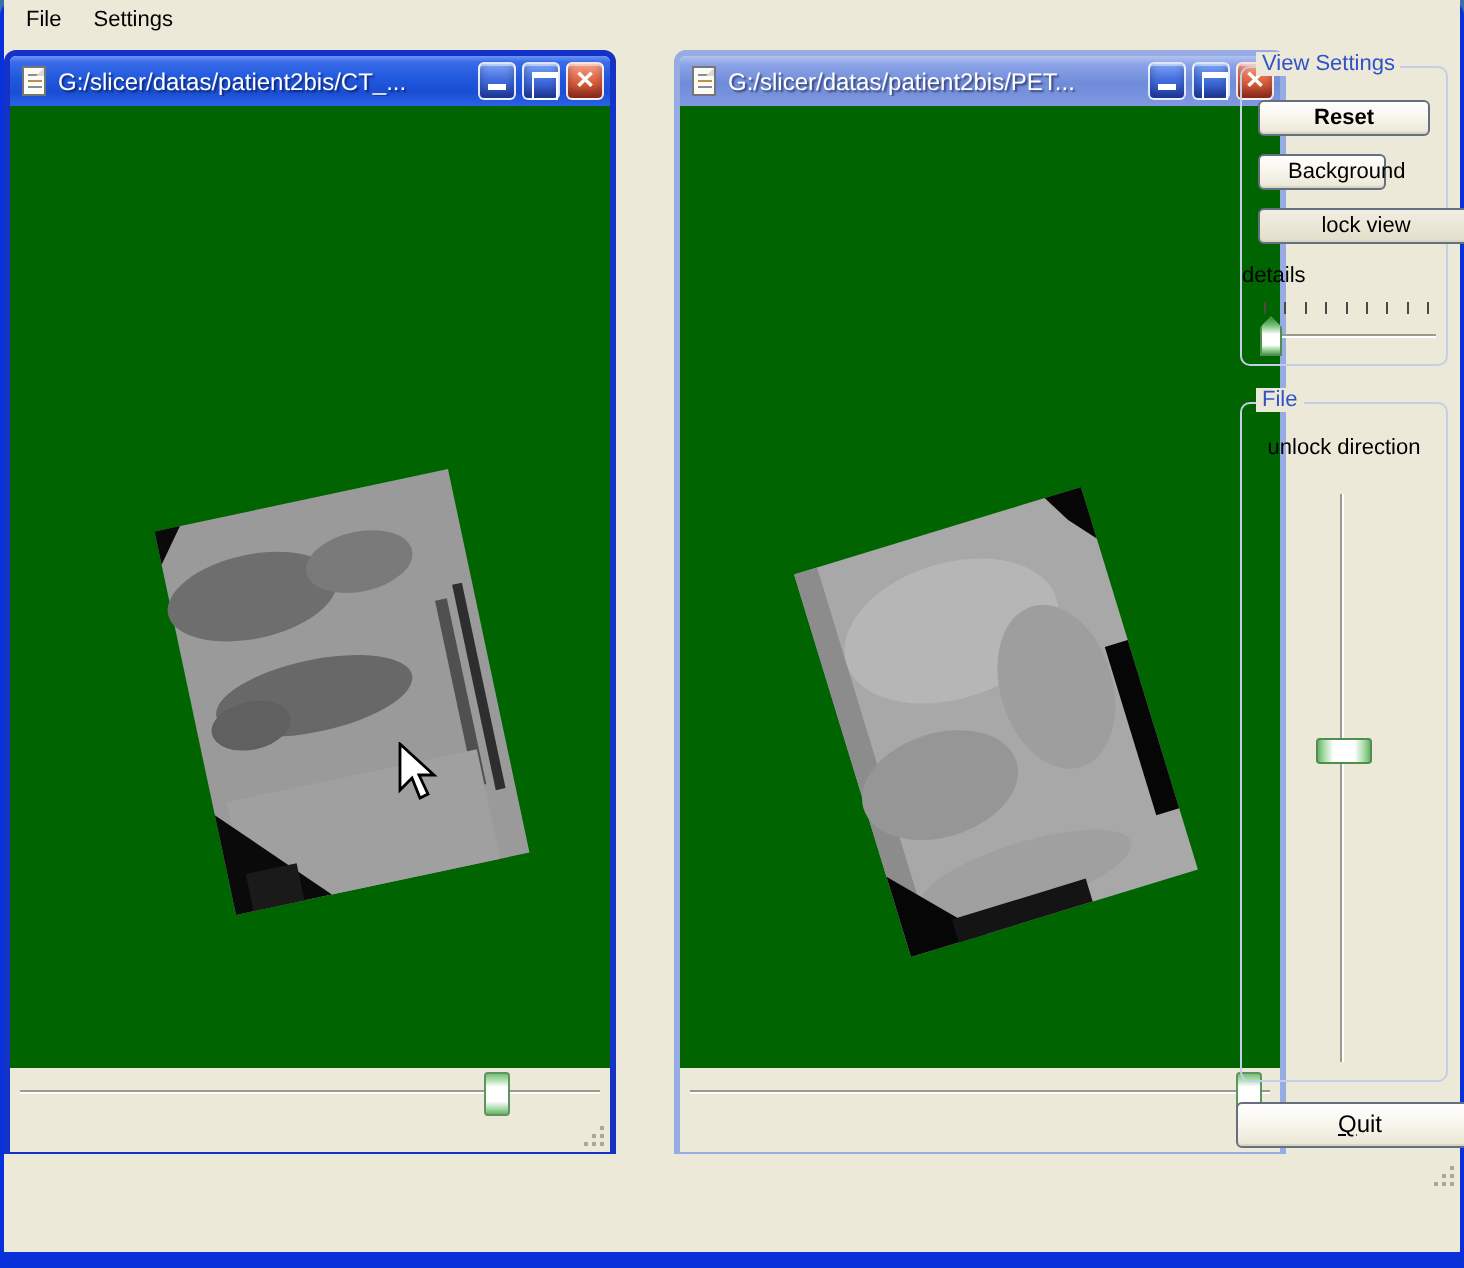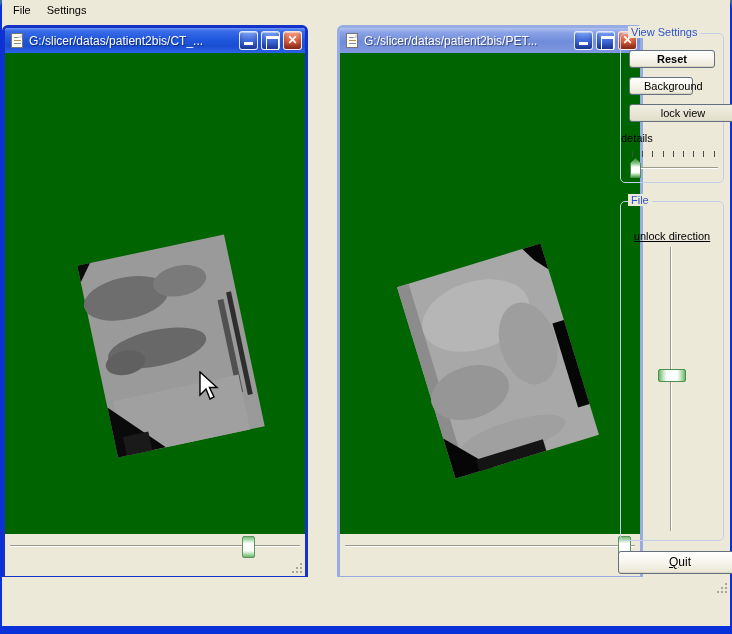--- a/index.html
+++ b/index.html
@@ -89,21 +89,21 @@
     background:repeating-linear-gradient(90deg,#4A4A4A 0 1px,transparent 1px 10.2px); }
   .details-track { position:absolute; left:9px; top:133px; width:88px; height:2px; background:#E8E6DA; border-top:1px solid #9C9A8C; border-bottom:1px solid #fff; }
   .details-range { position:absolute; left:9px; top:124px; width:77px; height:20px; }
   .details-thumb {
     position:absolute; top:0; width:11px; height:20px;
     clip-path:polygon(50% 0, 100% 28%, 100% 100%, 0 100%, 0 28%);
     background:linear-gradient(180deg,#3E8E3E 0%,#7CC27C 22%,#FFFFFF 45%,#FFFFFF 75%,#9CD49C 88%,#58A058 100%);
     border:1px solid #4E8E4E; cursor:pointer;
   }
 
-  .unlock-label { position:absolute; top:28px; left:0; width:100%; text-align:center; color:#000;text-decoration:underline; }
+  .unlock-label { position:absolute; top:16px; left:0; width:100%; text-align:center; color:#000; }
   .vtrack { position:absolute; left:49px; top:45px; width:2px; height:284px; background:#CFCDBE; border-left:1px solid #9C9A8C; border-right:1px solid #fff; }
   .vthumb-range { position:absolute; left:0; top:45px; width:104px; height:271px; }
   .vthumb {
     position:absolute; left:37px; width:28px; height:13px; border:1px solid #4E8E4E; border-radius:2px;
     background:linear-gradient(90deg,#6BB26B 0%,#AADCAA 12%,#FFFFFF 30%,#FFFFFF 70%,#AADCAA 88%,#6BB26B 100%);
     cursor:pointer;
   }
   .btn-create { left:6px; top:300px; width:88px; height:25px; line-height:23px; }
   .btn-quit { position:absolute; left:0px; top:526px; width:124px; height:23px; font-size:12px; line-height:21px; }
   .mnemonic::first-letter { text-decoration:underline; }

